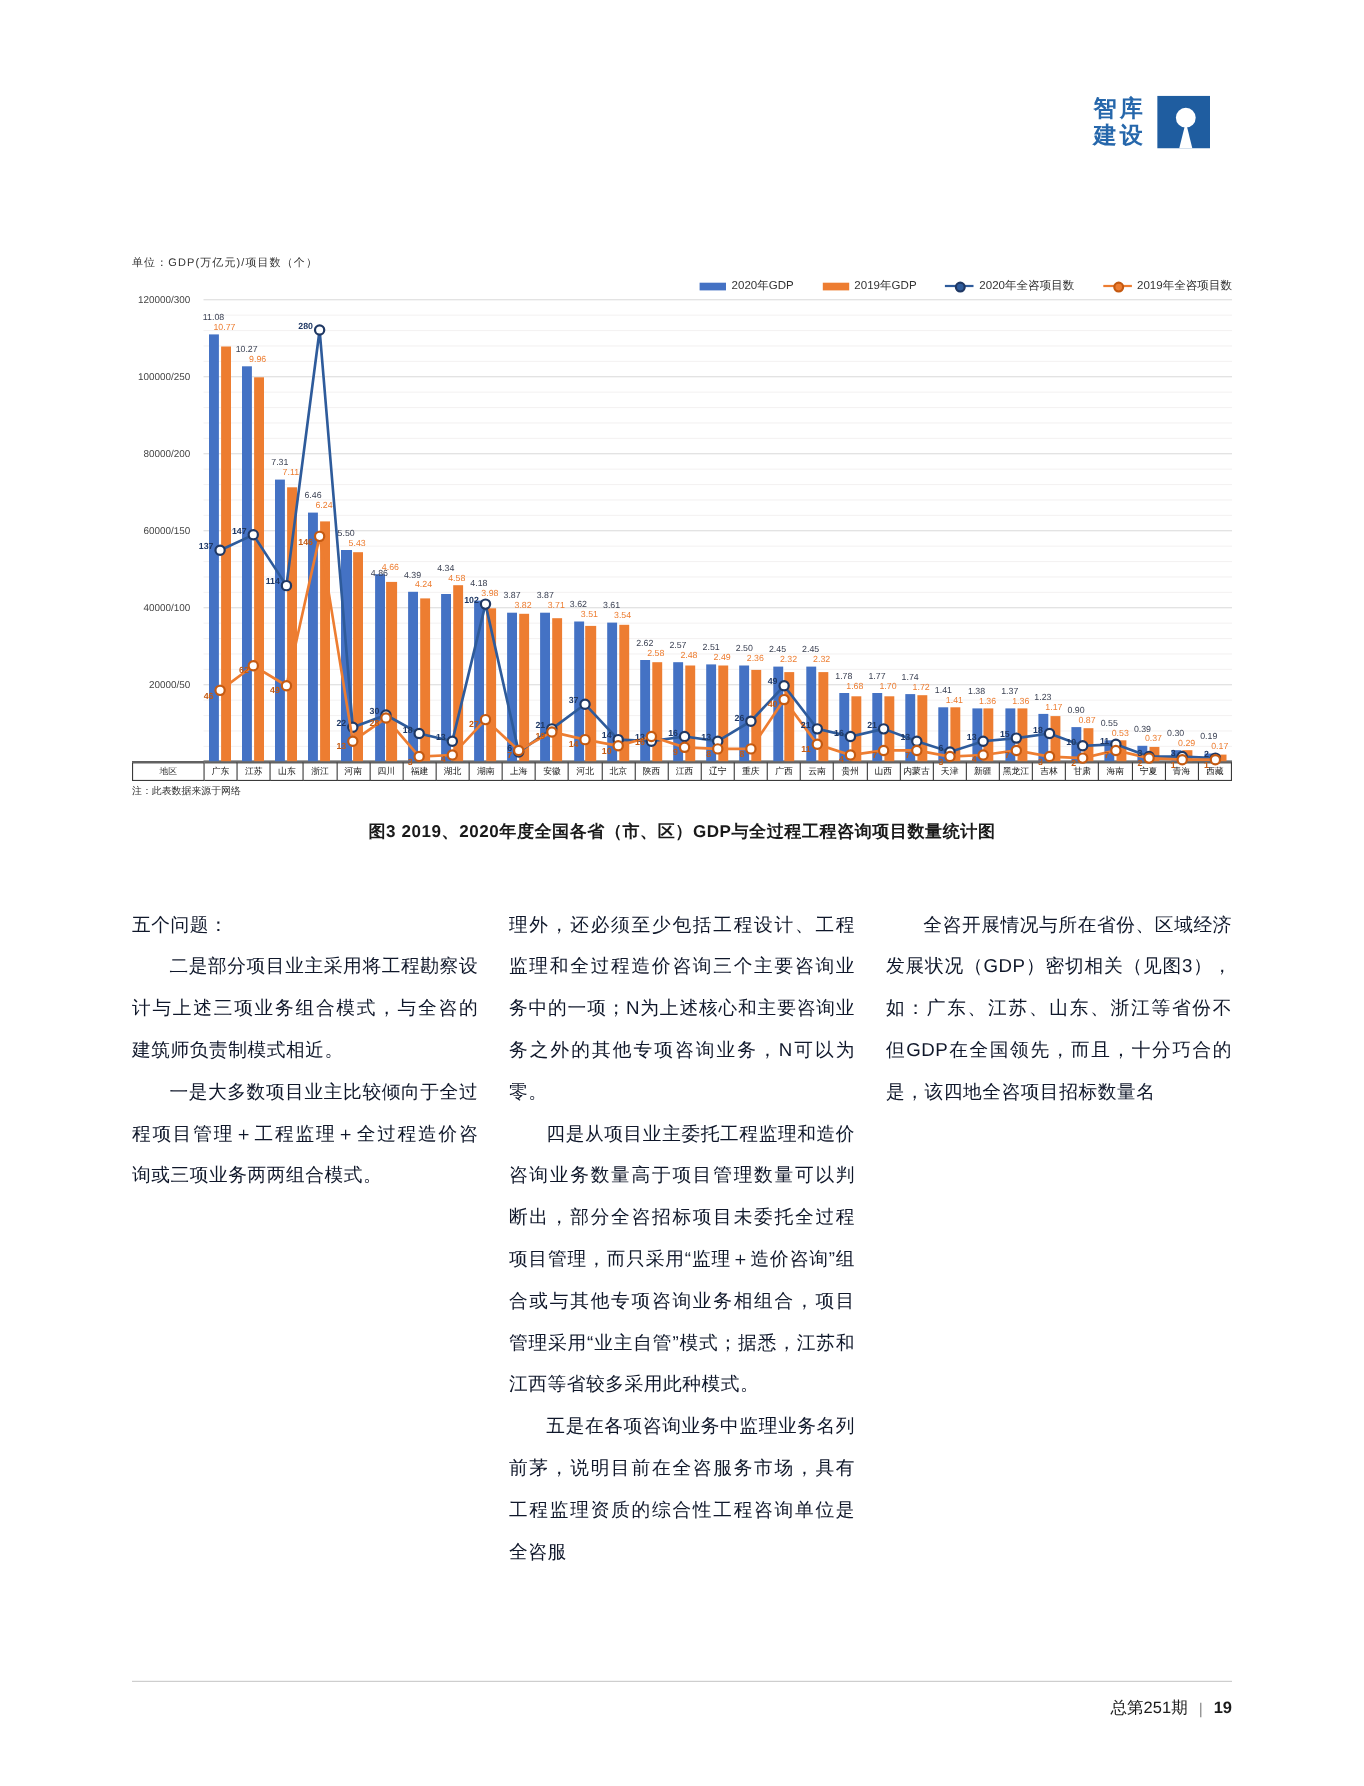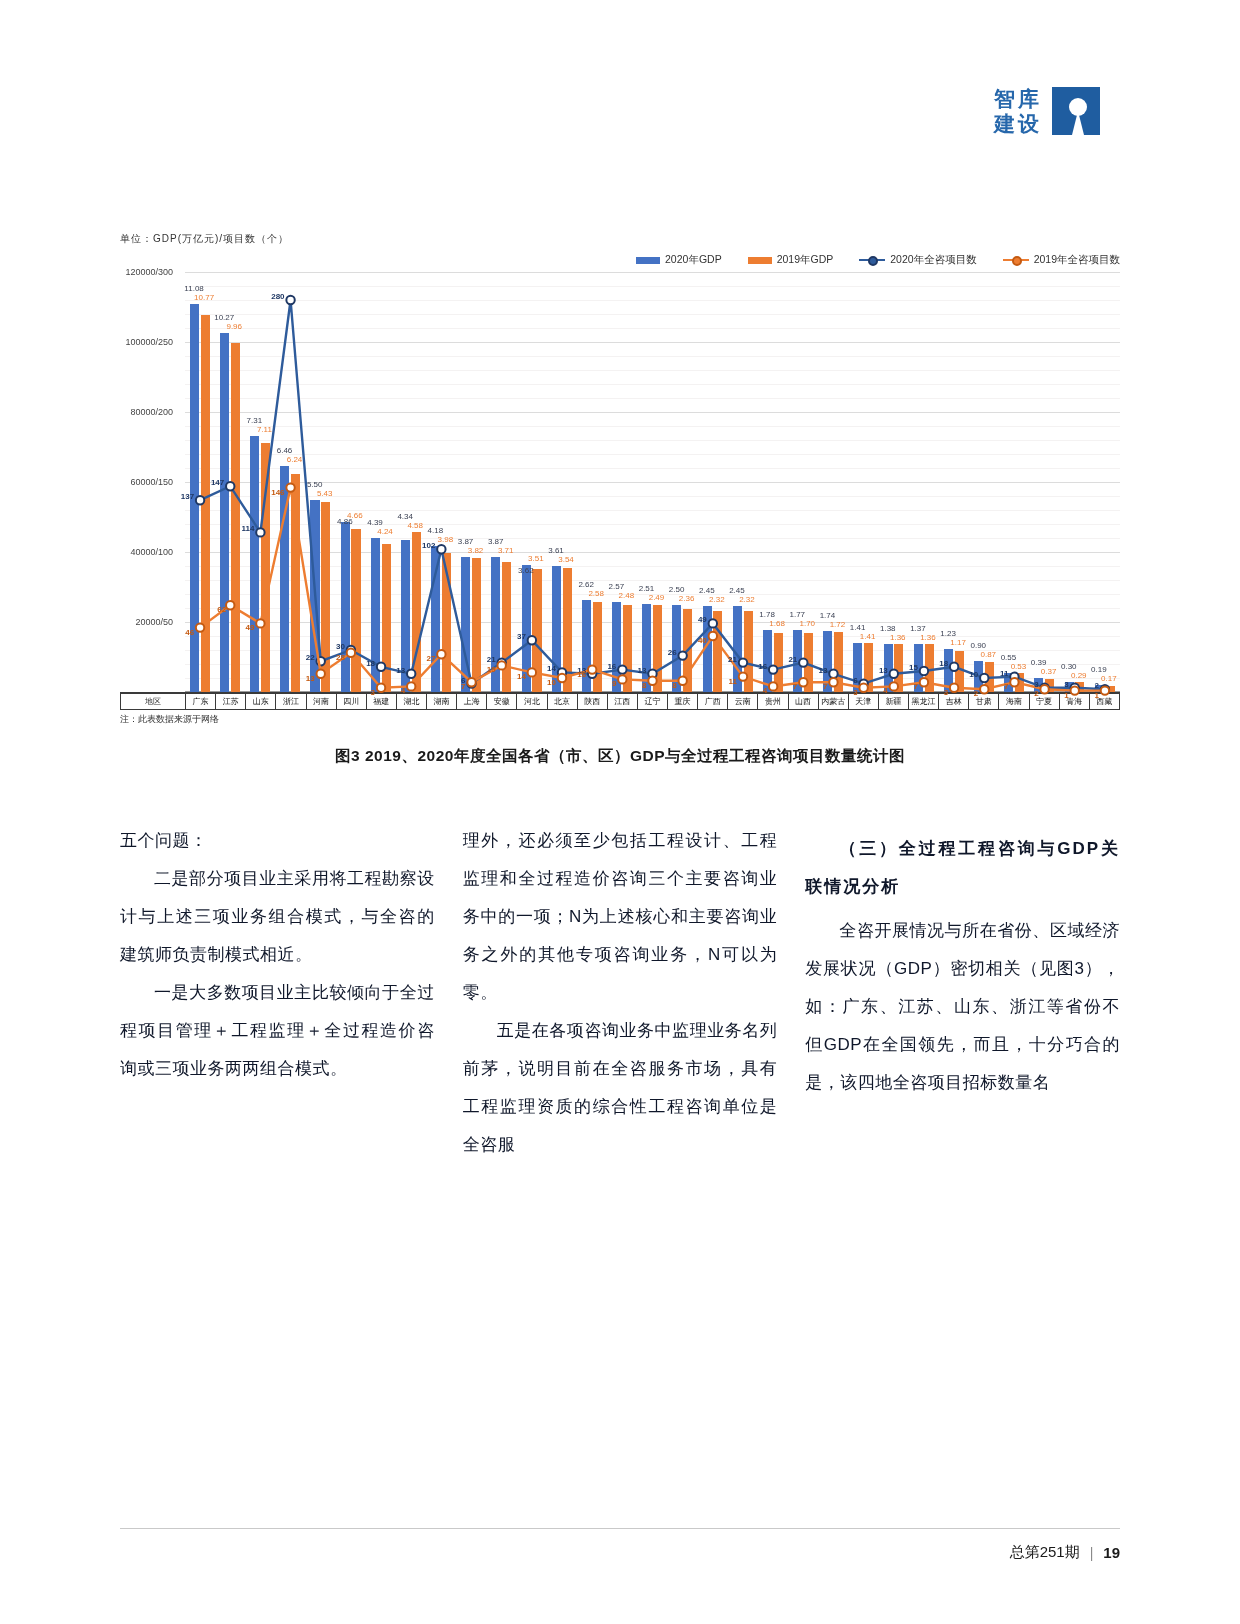--- a/index.html
+++ b/index.html
@@ -178,21 +178,21 @@
         <div class="bar" style="left: 276.277px; width: 9.04839px; height: 135.45px; background: rgb(68, 114, 196);"></div>
         <div class="bar" style="left: 287.135px; width: 9.04839px; height: 133.7px; background: rgb(237, 125, 49);"></div>
         <div class="dlab g20" style="left: 265.452px; width: 30.1613px; top: 264.55px;">3.87</div>
         <div class="dlab g19" style="left: 275.452px; width: 30.1613px; top: 273.55px;">3.82</div>
         <div class="bar" style="left: 306.439px; width: 9.04839px; height: 135.45px; background: rgb(68, 114, 196);"></div>
         <div class="bar" style="left: 317.297px; width: 9.04839px; height: 129.85px; background: rgb(237, 125, 49);"></div>
         <div class="dlab g20" style="left: 295.613px; width: 30.1613px; top: 264.55px;">3.87</div>
         <div class="dlab g19" style="left: 305.613px; width: 30.1613px; top: 273.55px;">3.71</div>
         <div class="bar" style="left: 336.6px; width: 9.04839px; height: 126.7px; background: rgb(68, 114, 196);"></div>
         <div class="bar" style="left: 347.458px; width: 9.04839px; height: 122.85px; background: rgb(237, 125, 49);"></div>
-        <div class="dlab g20" style="left: 325.774px; width: 30.1613px; top: 273.3px; margin-top: 21px;">3.62</div>
+        <div class="dlab g20" style="left: 325.774px; width: 30.1613px; top: 273.3px;">3.62</div>
         <div class="dlab g19" style="left: 335.774px; width: 30.1613px; top: 282.3px;">3.51</div>
         <div class="bar" style="left: 366.761px; width: 9.04839px; height: 126.35px; background: rgb(68, 114, 196);"></div>
         <div class="bar" style="left: 377.619px; width: 9.04839px; height: 123.9px; background: rgb(237, 125, 49);"></div>
         <div class="dlab g20" style="left: 355.935px; width: 30.1613px; top: 273.65px;">3.61</div>
         <div class="dlab g19" style="left: 365.935px; width: 30.1613px; top: 282.65px;">3.54</div>
         <div class="bar" style="left: 396.923px; width: 9.04839px; height: 91.7px; background: rgb(68, 114, 196);"></div>
         <div class="bar" style="left: 407.781px; width: 9.04839px; height: 90.3px; background: rgb(237, 125, 49);"></div>
         <div class="dlab g20" style="left: 386.097px; width: 30.1613px; top: 308.3px;">2.62</div>
         <div class="dlab g19" style="left: 396.097px; width: 30.1613px; top: 317.3px;">2.58</div>
         <div class="bar" style="left: 427.084px; width: 9.04839px; height: 89.95px; background: rgb(68, 114, 196);"></div>
@@ -433,24 +433,24 @@
 <div class="caption">图3  2019、2020年度全国各省（市、区）GDP与全过程工程咨询项目数量统计图</div>
 
 <div class="article">
   <div class="col">
     <p class="para">五个问题：</p>
     <p class="para indent">二是部分项目业主采用将工程勘察设计与上述三项业务组合模式，与全咨的建筑师负责制模式相近。</p>
     <p class="para indent">一是大多数项目业主比较倾向于全过程项目管理＋工程监理＋全过程造价咨询或三项业务两两组合模式。</p>
   </div>
   <div class="col">
     <p class="para">理外，还必须至少包括工程设计、工程监理和全过程造价咨询三个主要咨询业务中的一项；N为上述核心和主要咨询业务之外的其他专项咨询业务，N可以为零。</p>
+    <p class="para indent">四是从项目业主委托工程监理和造价咨询业务数量高于项目管理数量可以判断出，部分全咨招标项目未委托全过程项目管理，而只采用“监理＋造价咨询”组合或与其他专项咨询业务相组合，项目管理采用“业主自管”模式；据悉，江苏和江西等省较多采用此种模式。</p>
     <p class="para indent">五是在各项咨询业务中监理业务名列前茅，说明目前在全咨服务市场，具有工程监理资质的综合性工程咨询单位是全咨服</p>
   </div>
   <div class="col">
-    <p class="para heading">（三）全过程工程咨询与GDP关联情况分析</p>
     <p class="para indent">全咨开展情况与所在省份、区域经济发展状况（GDP）密切相关（见图3），如：广东、江苏、山东、浙江等省份不但GDP在全国领先，而且，十分巧合的是，该四地全咨项目招标数量名</p>
   </div>
 </div>
 
 <div class="footer">
   <div class="footer-inner">
     <span>总第251期</span>
     <span class="sep">|</span>
     <span class="pno">19</span>
   </div>

